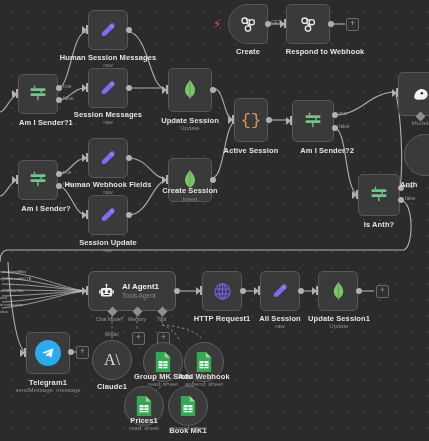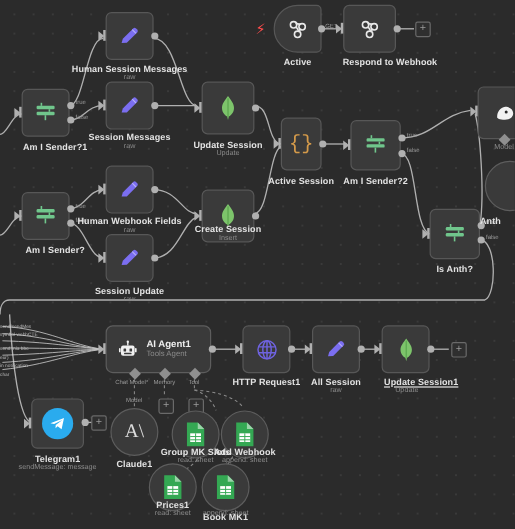--- a/index.html
+++ b/index.html
@@ -294,21 +294,21 @@
 <div class="node trigger" style="left:228px;top:4px;width:40px;height:40px;">
   <svg width="20" height="20" viewBox="0 0 24 24" fill="none" stroke="#e8e8e8" stroke-width="1.6">
     <circle cx="8" cy="8" r="3.2"></circle>
     <circle cx="16.5" cy="10" r="3.2"></circle>
     <circle cx="12" cy="17.5" r="3.2"></circle>
     <path d="M10.6 10.2l2.8 4.4M14.8 7.6L9.8 6.6M13.6 13.4l2.2-1.2"></path>
   </svg>
 </div>
 <div class="port" style="left:265px;top:21px;"></div>
 <div class="edgelabel" style="left:271px;top:19px;">GET</div>
-<div class="label" style="left:213px;top:47px;width:70px;">Active</div>
+<div class="label" style="left:213px;top:47px;width:70px;">Create</div>
 
 <div class="node" style="left:286px;top:4px;width:44px;height:40px;">
   <svg width="20" height="20" viewBox="0 0 24 24" fill="none" stroke="#e8e8e8" stroke-width="1.6">
     <circle cx="8" cy="8" r="3.2"></circle>
     <circle cx="16.5" cy="10" r="3.2"></circle>
     <circle cx="12" cy="17.5" r="3.2"></circle>
     <path d="M10.6 10.2l2.8 4.4M14.8 7.6L9.8 6.6M13.6 13.4l2.2-1.2"></path>
   </svg>
 </div>
 <div class="inport" style="left:280px;top:20px;"></div>
@@ -333,21 +333,21 @@
     <rect x="7" y="2" width="1.6" height="3" fill="#70c68c"></rect>
     <rect x="15" y="8.4" width="1.6" height="2.6" fill="#70c68c"></rect>
   </svg>
 </div>
 <div class="inport" style="left:286px;top:117px;"></div>
 <div class="inbar" style="left:290px;top:116px;"></div>
 <div class="port" style="left:332px;top:112px;"></div>
 <div class="port" style="left:332px;top:125px;"></div>
 <div class="edgelabel" style="left:339px;top:110px;">true</div>
 <div class="edgelabel" style="left:339px;top:123px;">false</div>
-<div class="label" style="left:272px;top:146px;width:82px;">Am I Sender?2</div>
+<div class="label" style="left:272px;top:146px;width:82px;text-align:right;">Am I Sender?2</div>
 
 <div class="node" style="left:358px;top:174px;width:42px;height:42px;">
   <svg width="20" height="20" viewBox="0 0 24 24">
     <rect x="3" y="5" width="18" height="3.4" rx="1.2" fill="#70c68c"></rect>
     <rect x="3" y="11" width="18" height="3.4" rx="1.2" fill="#70c68c"></rect>
     <rect x="11" y="14.4" width="1.6" height="5" fill="#70c68c"></rect>
     <rect x="7" y="2" width="1.6" height="3" fill="#70c68c"></rect>
     <rect x="15" y="8.4" width="1.6" height="2.6" fill="#70c68c"></rect>
   </svg>
 </div>
@@ -499,15 +499,15 @@
 
 <div class="node" style="left:318px;top:271px;width:40px;height:40px;">
   <svg width="19" height="21" viewBox="0 0 24 26">
     <path d="M12 1c3 4.4 6 7.4 6 12 0 4.2-2.6 7.2-5.2 8.6L12 25l-.8-3.4C8.6 20.2 6 17.2 6 13 6 8.4 9 5.4 12 1z" fill="#7dc46b"></path>
     <path d="M12 3.4V22" stroke="#4e9a43" stroke-width="0.9"></path>
   </svg>
 </div>
 <div class="inport" style="left:312px;top:287px;"></div>
 <div class="inbar" style="left:316px;top:286px;"></div>
 <div class="port" style="left:356px;top:288px;"></div>
-<div class="label" style="left:312px;top:314px;width:78px;text-decoration:underline;">Update Session1</div>
+<div class="label" style="left:300px;top:314px;width:78px;">Update Session1</div>
 <div class="sublabel" style="left:300px;top:323px;width:78px;">Update</div>
 <div class="plusbtn" style="left:376px;top:285px;">+</div>
 
 </body></html>

